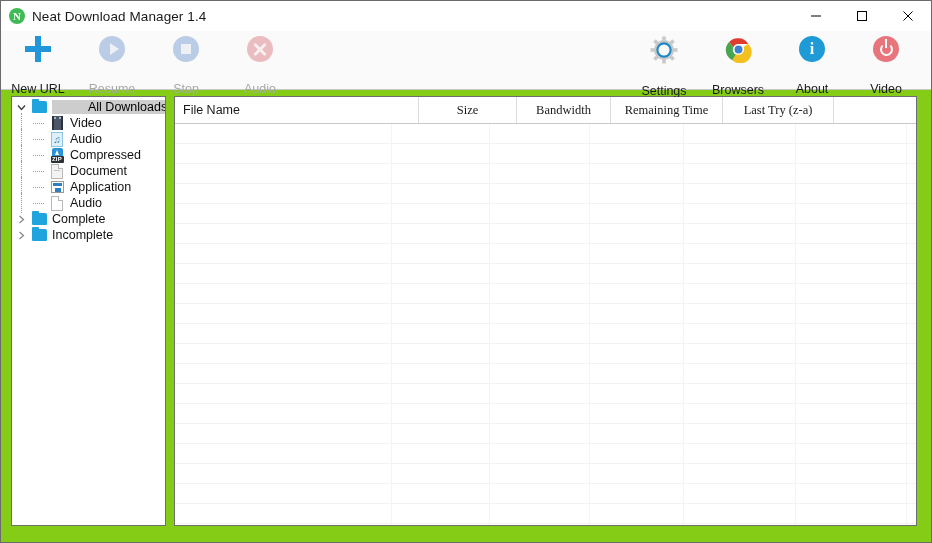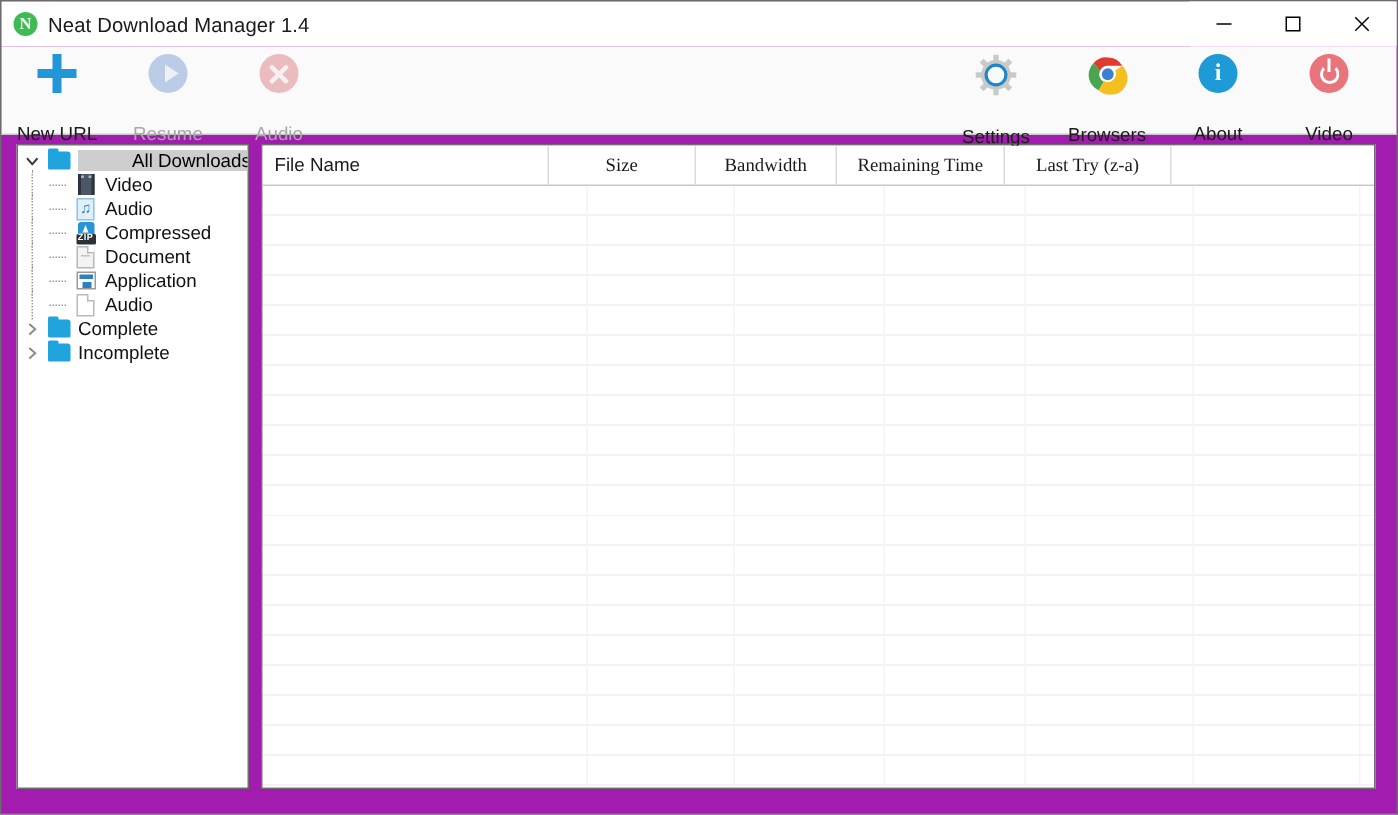--- a/index.html
+++ b/index.html
@@ -8,21 +8,21 @@
   body {
     width: 932px; height: 543px;
     font-family: "Liberation Sans", sans-serif;
     background: #f0f0f0;
     overflow: hidden;
   }
   .window {
     position: absolute; inset: 0;
     border: 1px solid #6b6b6b;
     box-sizing: border-box;
-    background: #a21caf;
+    background: #84cc16;
     display: flex; flex-direction: column;
   }
 
   
   .titlebar {
     height: 30px; min-height: 30px;
     background: #ffffff;
     display: flex; align-items: center;
     position: relative;
   }
@@ -396,20 +396,28 @@
 
       <div class="tb-btn disabled">
         <span class="tb-ico">
           <span class="circ blue">
               <span class="tri"></span>
             </span>
         </span>
         <span class="tb-label">Resume</span>
       </div>
 
+      <div class="tb-btn disabled">
+        <span class="tb-ico">
+          <span class="circ blue">
+              <span class="sq"></span>
+            </span>
+        </span>
+        <span class="tb-label">Stop</span>
+      </div>
 
       <div class="tb-btn disabled">
         <span class="tb-ico">
           <span class="circ red">
               <span class="xmark"></span>
             </span>
         </span>
         <span class="tb-label">Audio</span>
       </div>
     </div>
@@ -582,21 +590,21 @@
               <span class="folder-back"></span>
             </span>
         </span>
         <span class="tnode-label">Incomplete</span>
       </div>
     </div>
 
     <div class="list-panel">
 
       <div class="lheader">
-        <div class="lh left" style="width:191px">File Name</div>
+        <div class="lh left" style="width:244px">File Name</div>
         <div class="lh center" style="width:98px">Size</div>
         <div class="lh center" style="width:94px">Bandwidth</div>
         <div class="lh center" style="width:112px">Remaining Time</div>
         <div class="lh center" style="width:111px">Last Try (z-a)</div>
         <div class="lh center last" style="flex:1 1 auto"></div>
       </div>
 
       <div class="lbody">
         <div class="rowlines"></div>
         <div class="collines">

